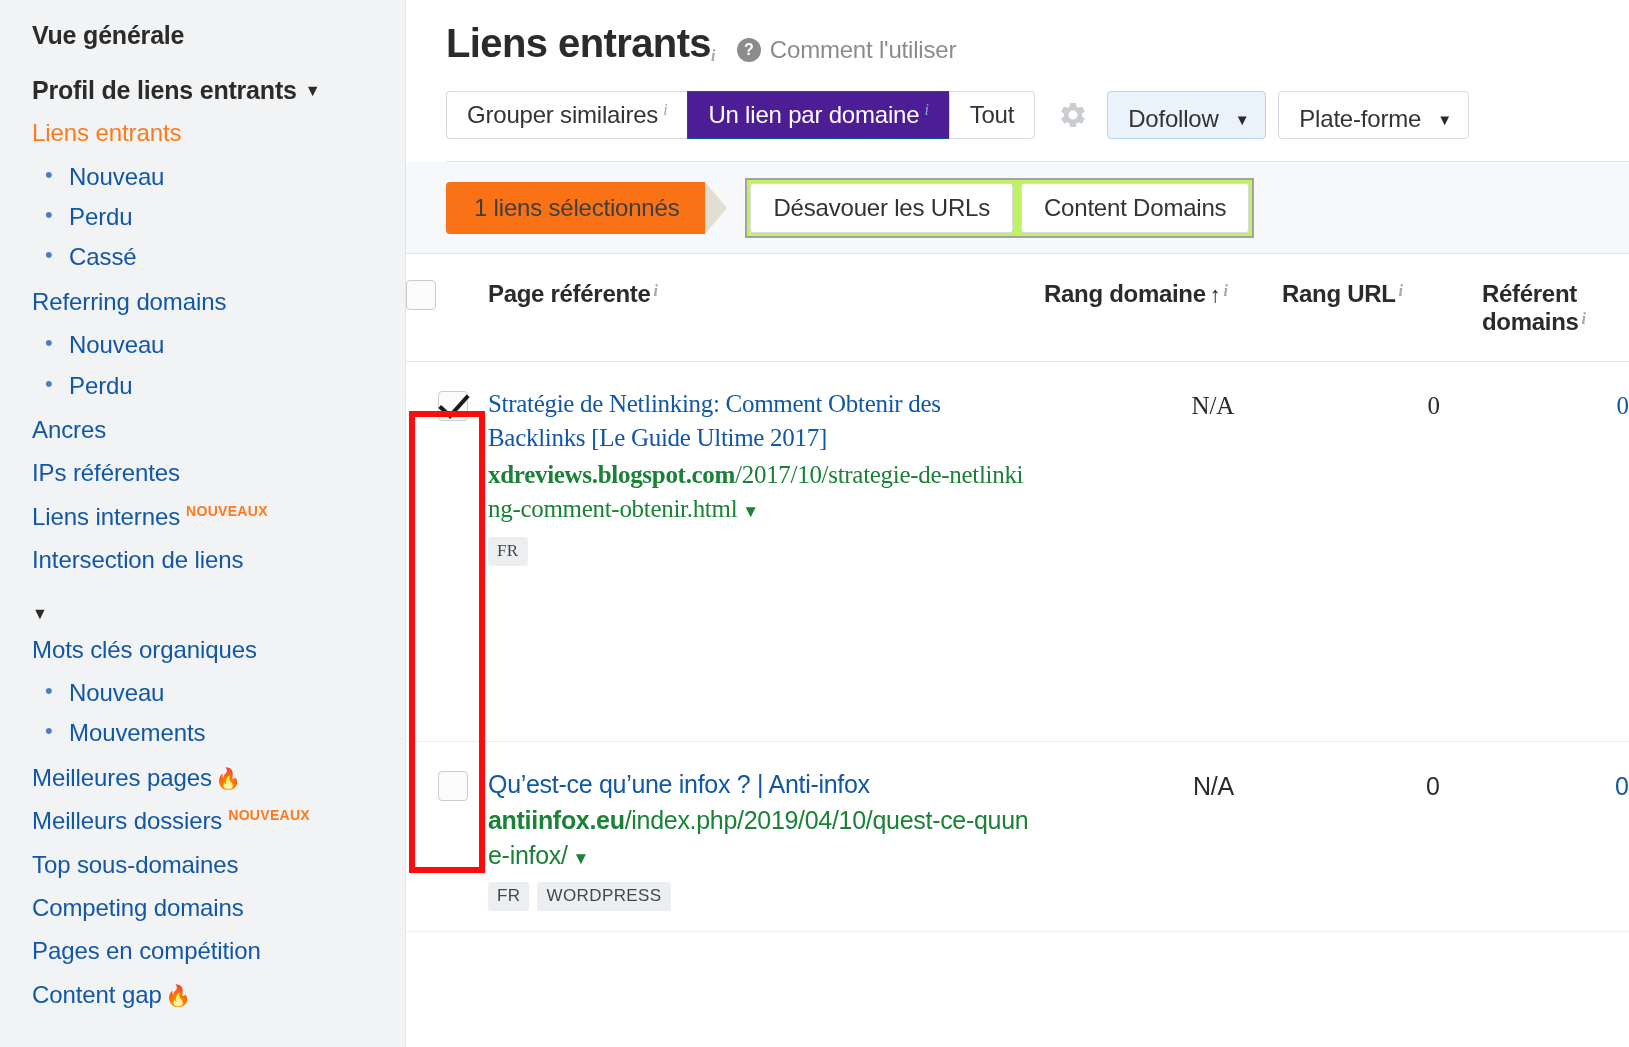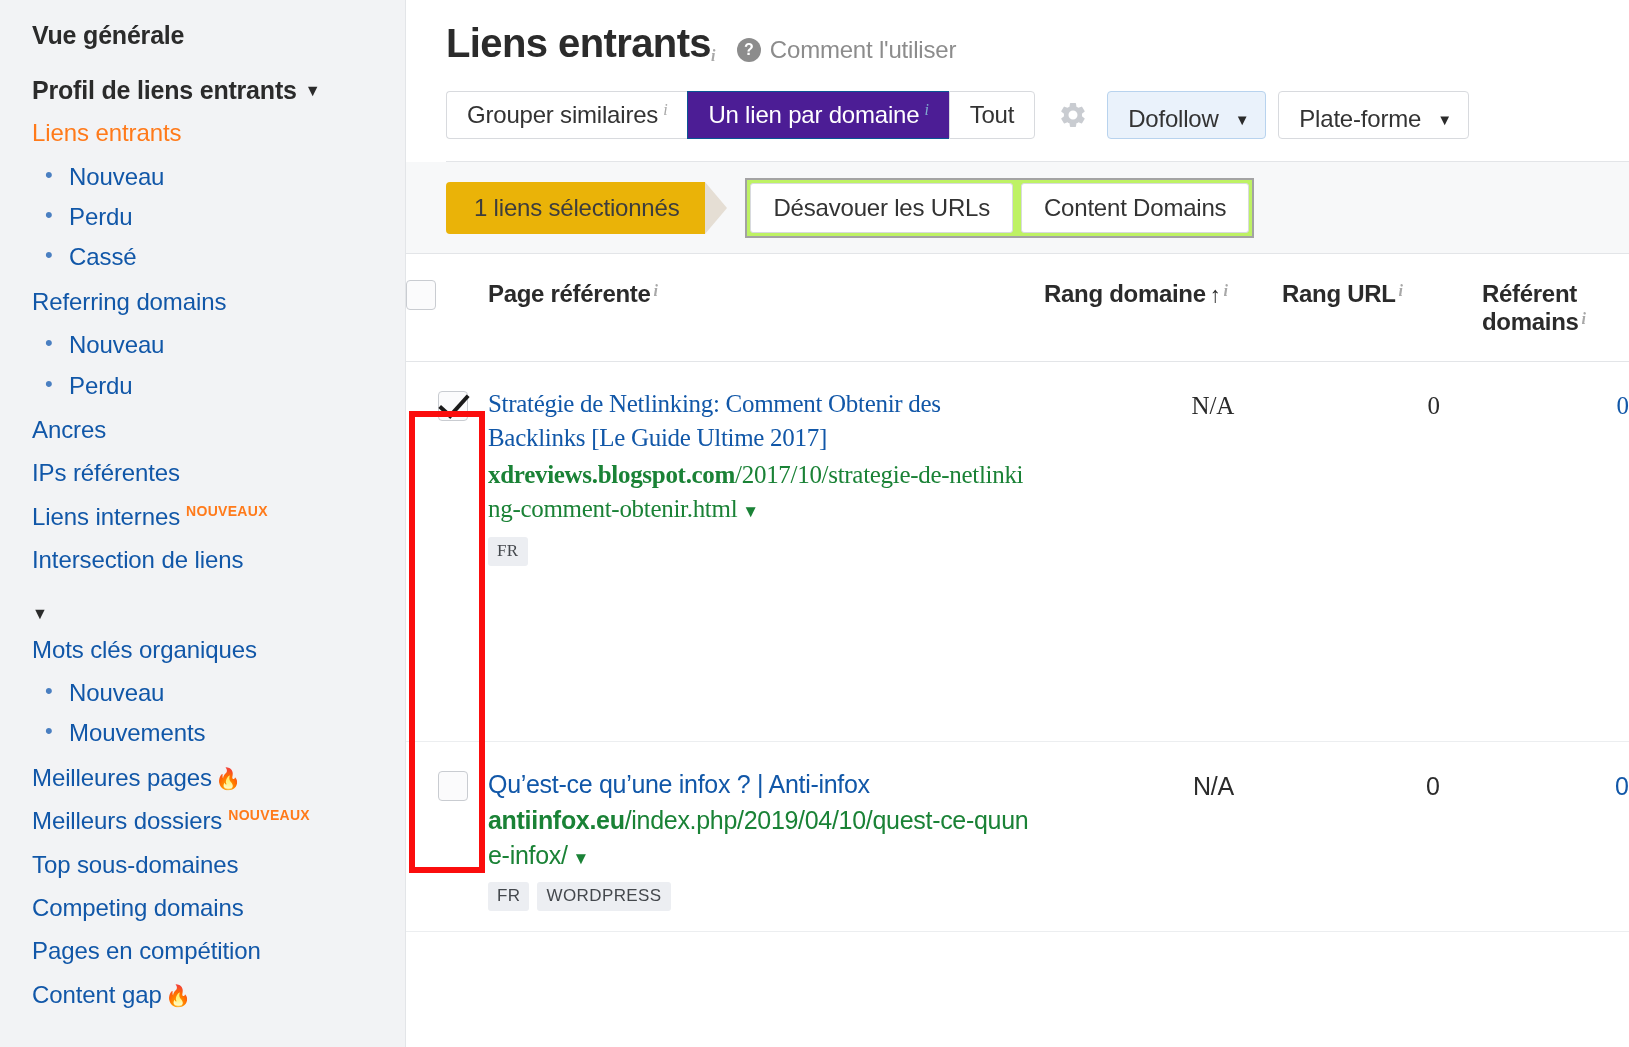--- a/index.html
+++ b/index.html
@@ -159,21 +159,21 @@
   
   .select-bar {
     height: 92px;
     background: #f7f8f9;
     border-bottom: 1px solid #e3e5e8;
     display: flex; align-items: center;
     padding-left: 40px;
     position: relative;
   }
   .sel-chip {
-    background: #eab308;
+    background: #f97316;
     height: 52px;
     display: flex; align-items: center;
     padding: 0 26px 0 28px;
     font-size: 24px; color: #3d3d3d;
     border-radius: 4px 0 0 4px;
     letter-spacing: -0.2px;
     white-space: nowrap;
     position: relative;
   }
   .sel-chip::after {

